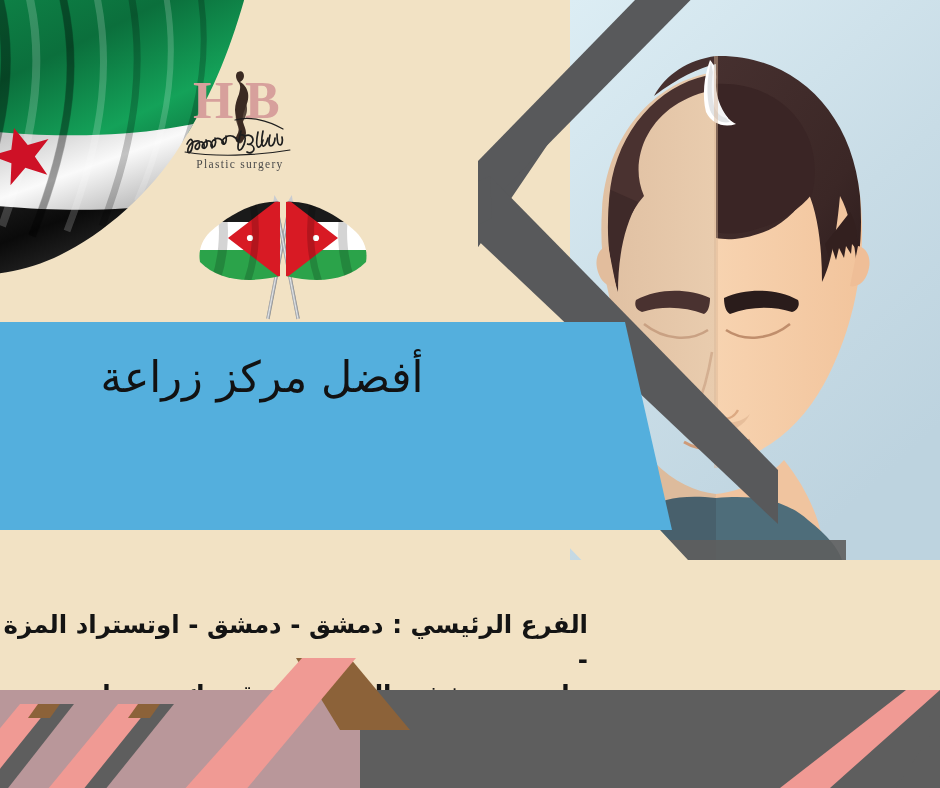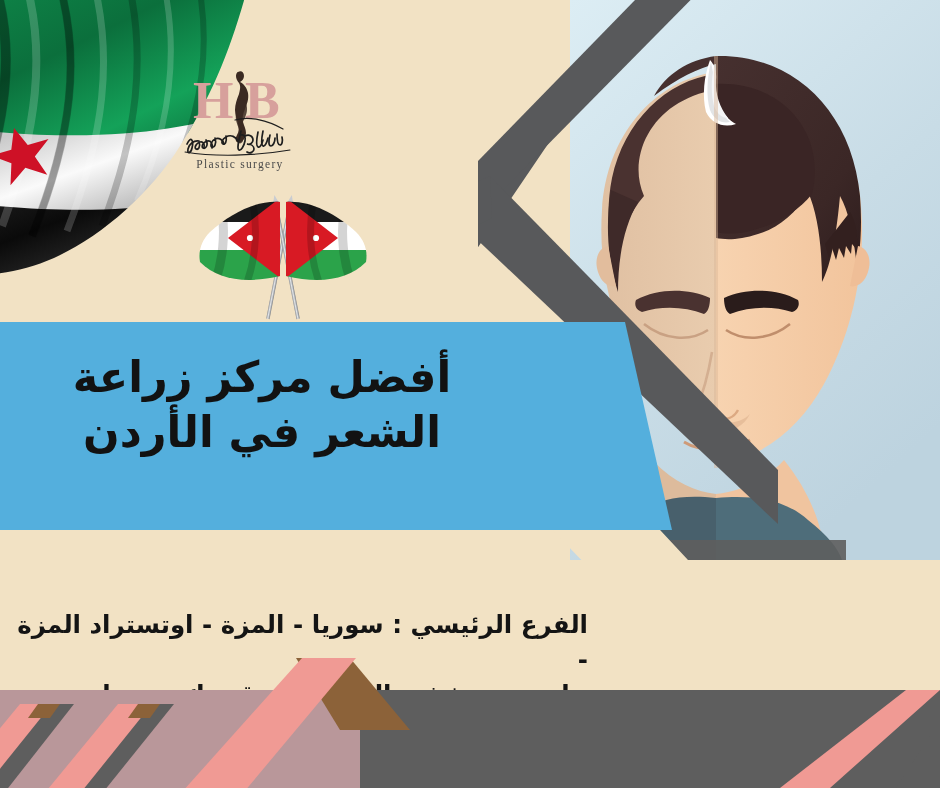--- a/index.html
+++ b/index.html
@@ -35,21 +35,21 @@
     background:#54AFDD;
     clip-path:polygon(0 0, 625px 0, 672px 208px, 0 208px);
   }
   #headline-text{
     position:absolute;
     right:200px;top:28px;
     width:420px;
     text-align:center;
     direction:rtl;
     color:#121212;
-    font-weight:bold;
+    font-weight:normal;
     font-size:43px;
     line-height:1.28;
     letter-spacing:-0.5px;
   }
 
   
   #address-text{
     left:0;top:608px;width:600px;
     direction:rtl;text-align:right;
     color:#141414;
@@ -316,26 +316,25 @@
   </div>
 
   <div class="abs" style="left:476px;top:296px;width:250px;height:264px;
               background:#F2E2C4;
               clip-path:polygon(0 214px, 34px 190px, 250px 414px, 250px 264px, 212px 264px, 22px 60px, 0 78px);">
   </div>
 
   <div class="abs" id="headline-banner">
     <div id="headline-text">
       <div>أفضل مركز زراعة</div>
-      <div>الشعر في الأردن</div>
     </div>
   </div>
 
   <div class="abs" id="address-text">
-    <div>الفرع الرئيسي : سوريا - المزة - اوتستراد المزة -</div>
+    <div>الفرع الرئيسي : دمشق - دمشق - اوتستراد المزة -</div>
     <div>جانب مستشفى الرازي - فوق بنك سوريا والمهجر</div>
   </div>
 
   <div class="abs" id="bottom-deco">
     <svg width="940" height="202" viewBox="0 0 940 202" aria-hidden="true">
 
       <path d="M140,104 L940,104 L940,202 L0,202 L0,104 Z" fill="#B9979A"></path>
 
       <path d="M360,104 L940,104 L940,202 L360,202 Z" fill="#5E5E5E"></path>
 

